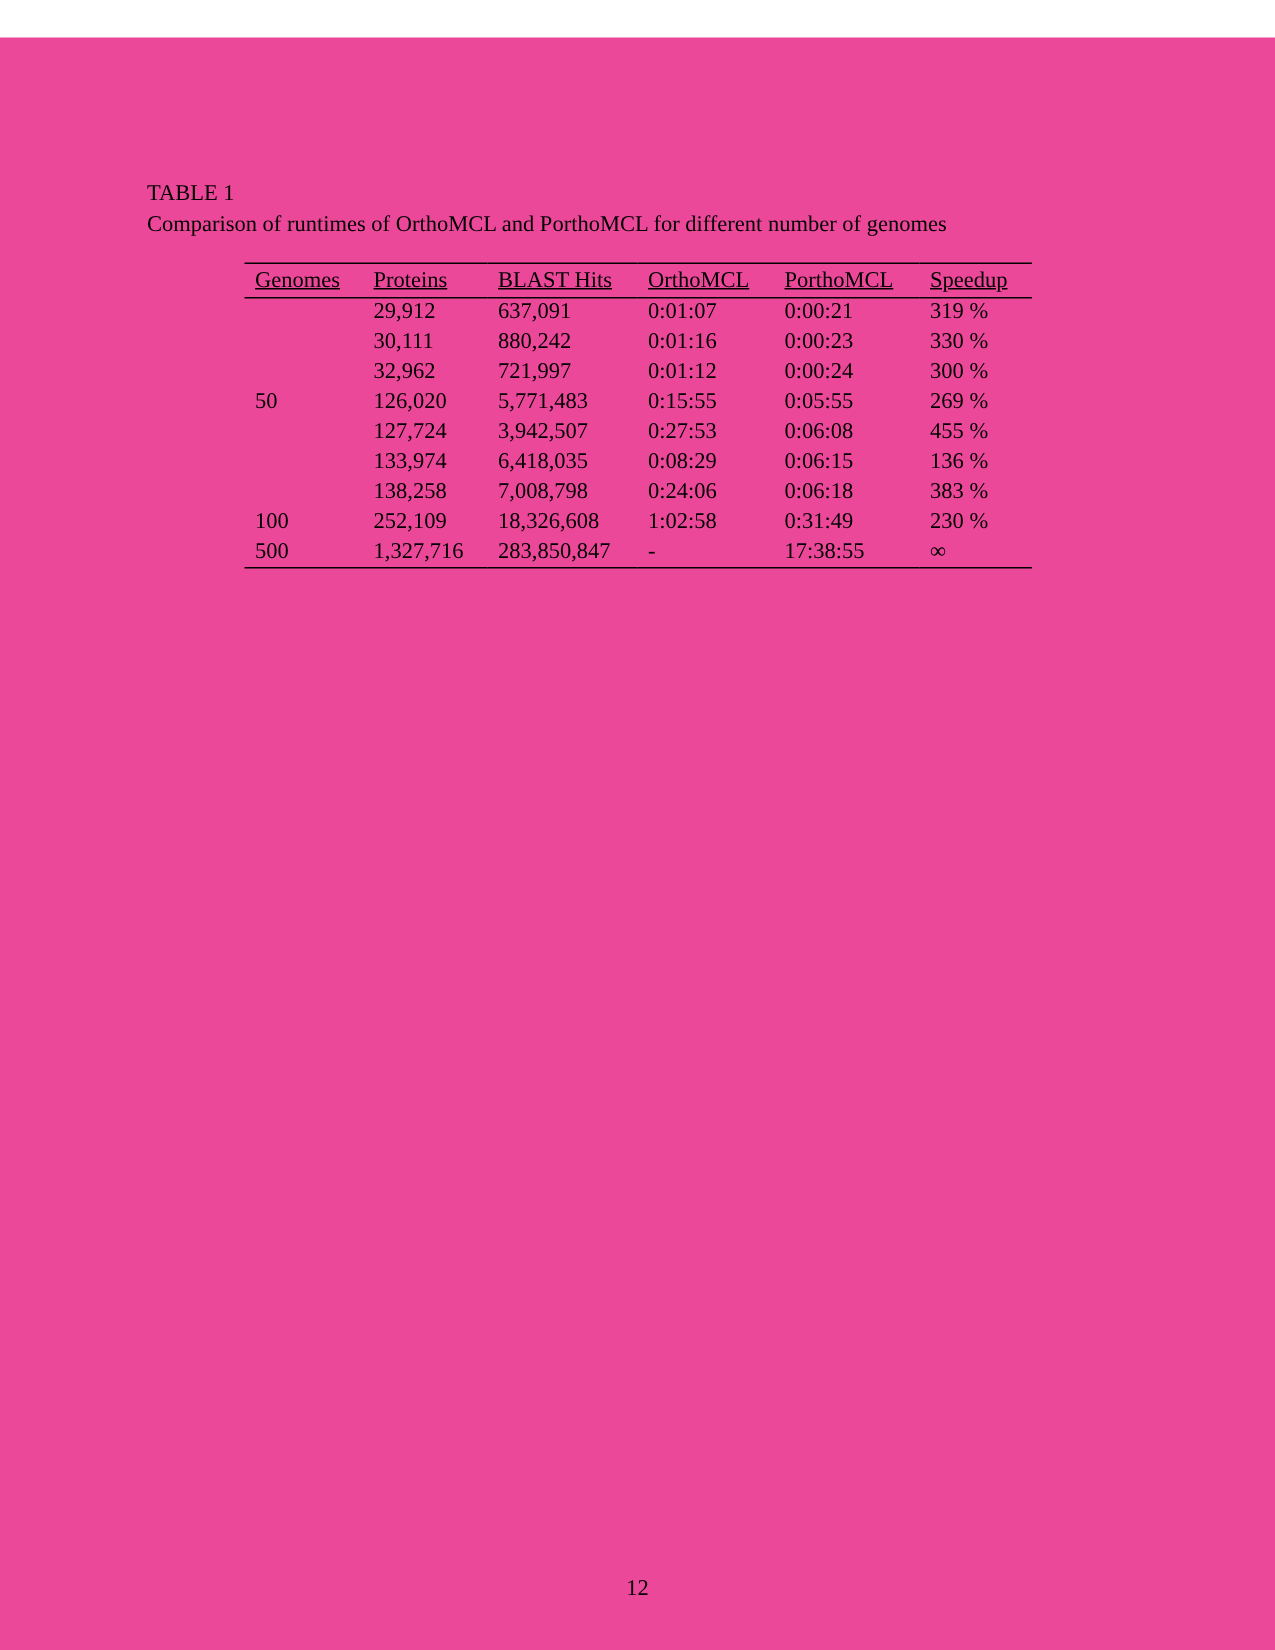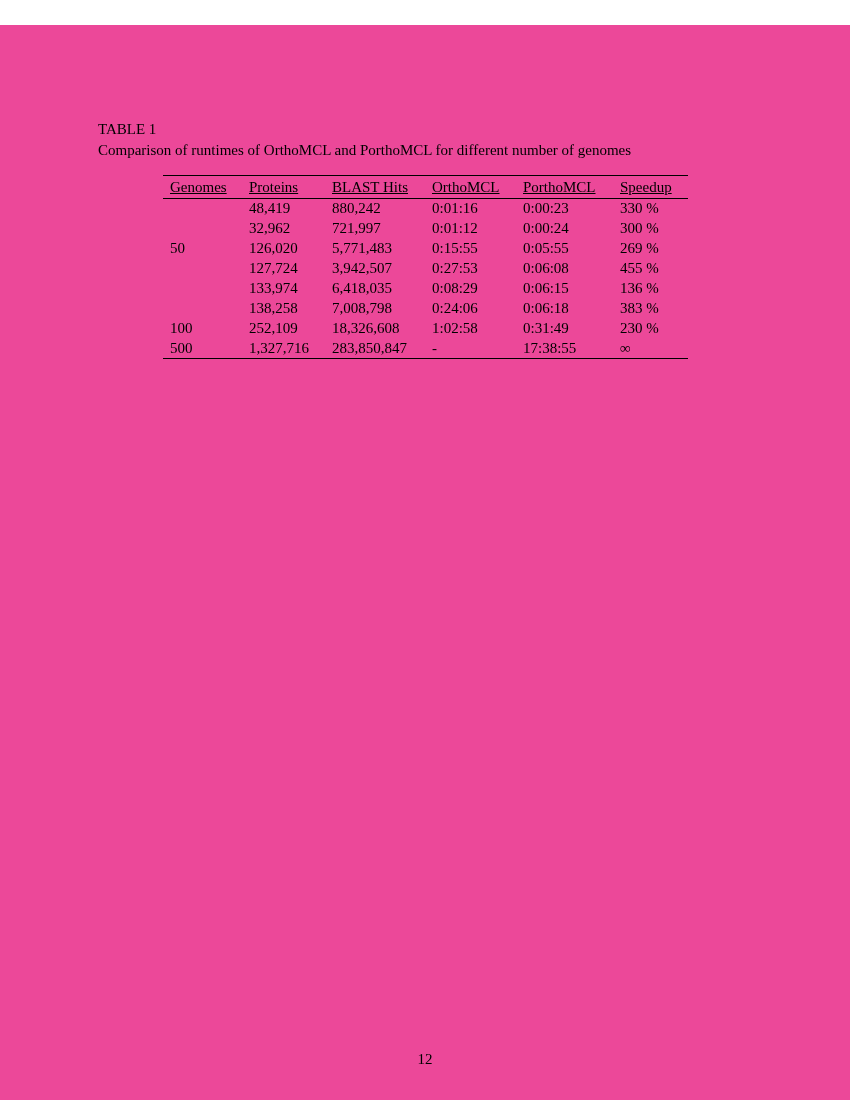--- a/index.html
+++ b/index.html
@@ -85,21 +85,29 @@
         <th>Proteins</th>
         <th>BLAST Hits</th>
         <th>OrthoMCL</th>
         <th>PorthoMCL</th>
         <th>Speedup</th>
       </tr>
     </thead>
     <tbody>
       <tr>
         <td></td>
-        <td>48,419</td>
+        <td>29,912</td>
+        <td>637,091</td>
+        <td>0:01:07</td>
+        <td>0:00:21</td>
+        <td>319 %</td>
+      </tr>
+      <tr>
+        <td></td>
+        <td>30,111</td>
         <td>880,242</td>
         <td>0:01:16</td>
         <td>0:00:23</td>
         <td>330 %</td>
       </tr>
       <tr>
         <td></td>
         <td>32,962</td>
         <td>721,997</td>
         <td>0:01:12</td>

